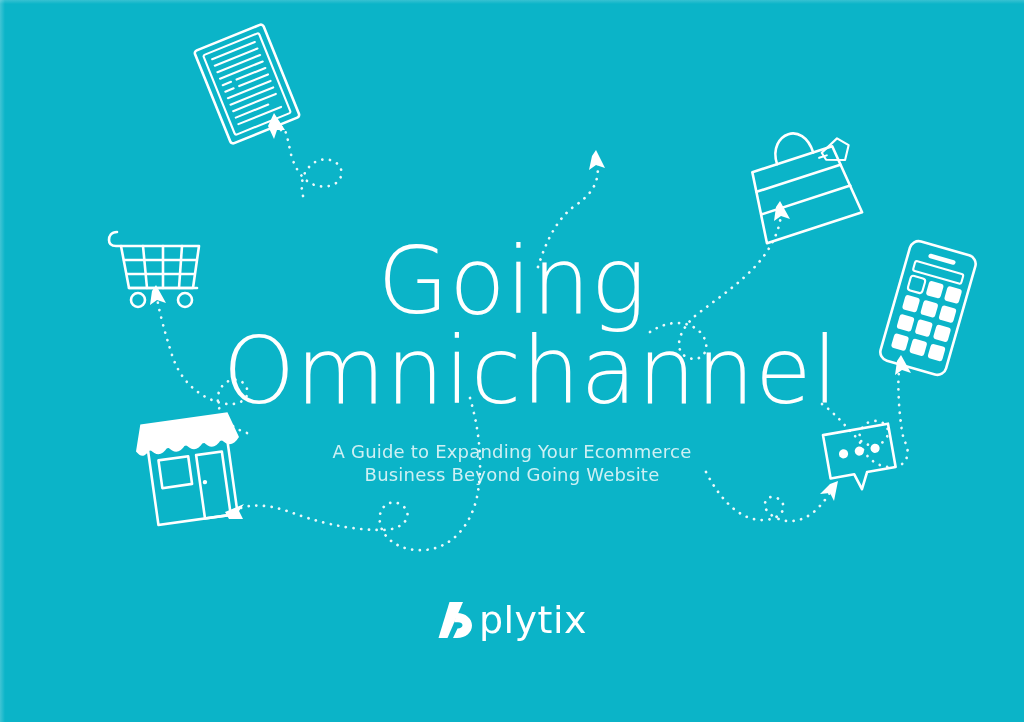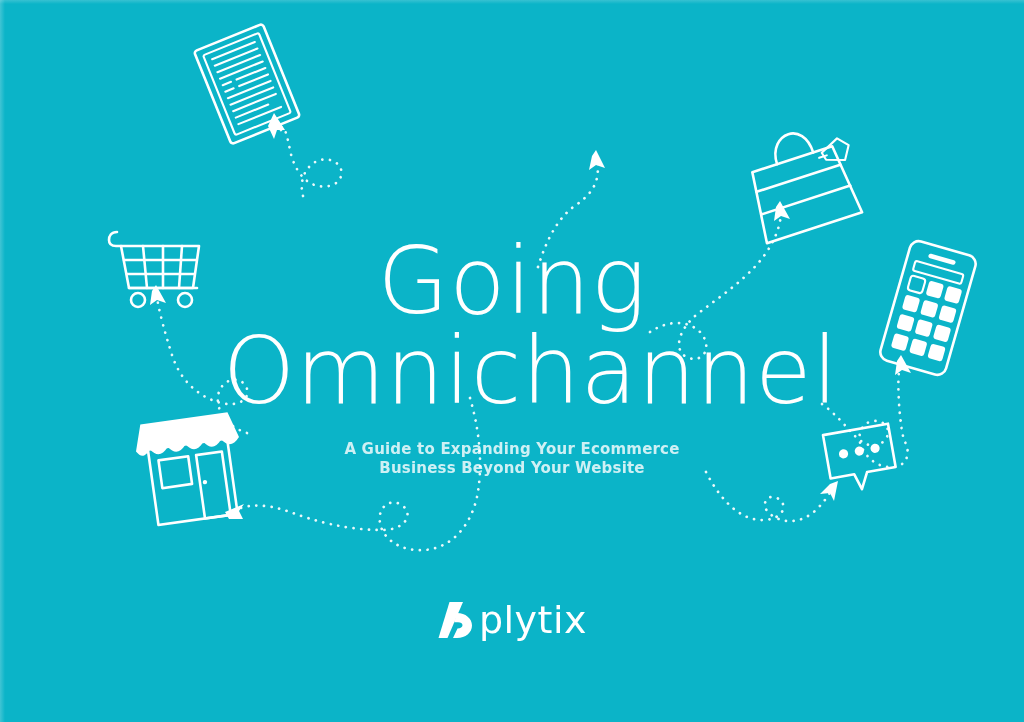--- a/index.html
+++ b/index.html
@@ -68,22 +68,22 @@
   .subtitle-block {
     position: absolute;
     left: 0;
     top: 440px;
     width: 1024px;
     text-align: center;
   }
   .subtitle-line {
     color: rgba(255,255,255,0.80);
     font-family: "DejaVu Sans", sans-serif;
-    font-weight: 700;
-    font-size: 15px;
+    font-weight: 400;
+    font-size: 18px;
     line-height: 1.28;
     letter-spacing: 0.2px;
     white-space: nowrap;
   }
 
   
   .logo-block {
     position: absolute;
     left: 0;
     top: 600px;
@@ -269,21 +269,21 @@
     </g>
   </svg>
 
   <div class="title-block">
     <div class="title-line title-line-1">Going</div>
     <div class="title-line title-line-2">Omnichannel</div>
   </div>
 
   <div class="subtitle-block">
     <div class="subtitle-line">A Guide to Expanding Your Ecommerce</div>
-    <div class="subtitle-line">Business Beyond Your Website</div>
+    <div class="subtitle-line">Business Beyond Going Website</div>
   </div>
 
   <div class="logo-block">
     <svg class="logo-mark" viewBox="0 0 42 40">
       <path fill="#ffffff" d="M12.5,2 L26,2 L10.5,38 L1.5,38 Z"></path>
       <path fill="#ffffff" d="M20,13 C28.5,13 35,18.5 35,25.5 C35,32.5 28.5,38 20,38 L16,38 L20.5,28.5 C23.5,28.5 25.5,27 25.5,25.3 C25.5,23.6 23.8,22.3 21,22.3 L17.2,22.3 Z"></path>
     </svg>
     <div class="logo-word">plytix</div>
   </div>
 

